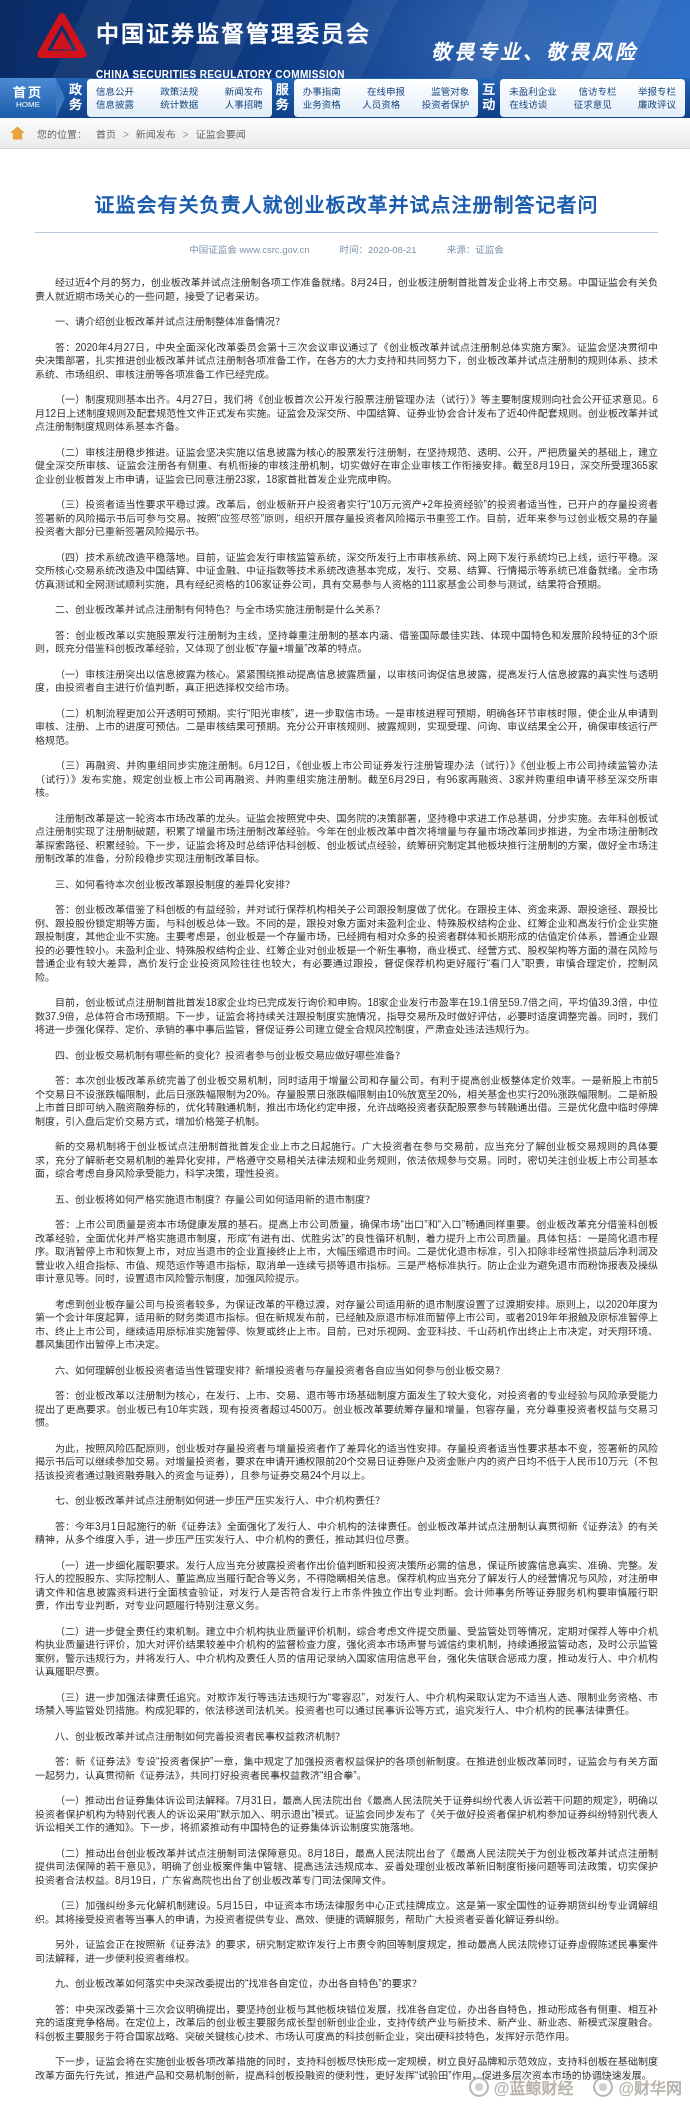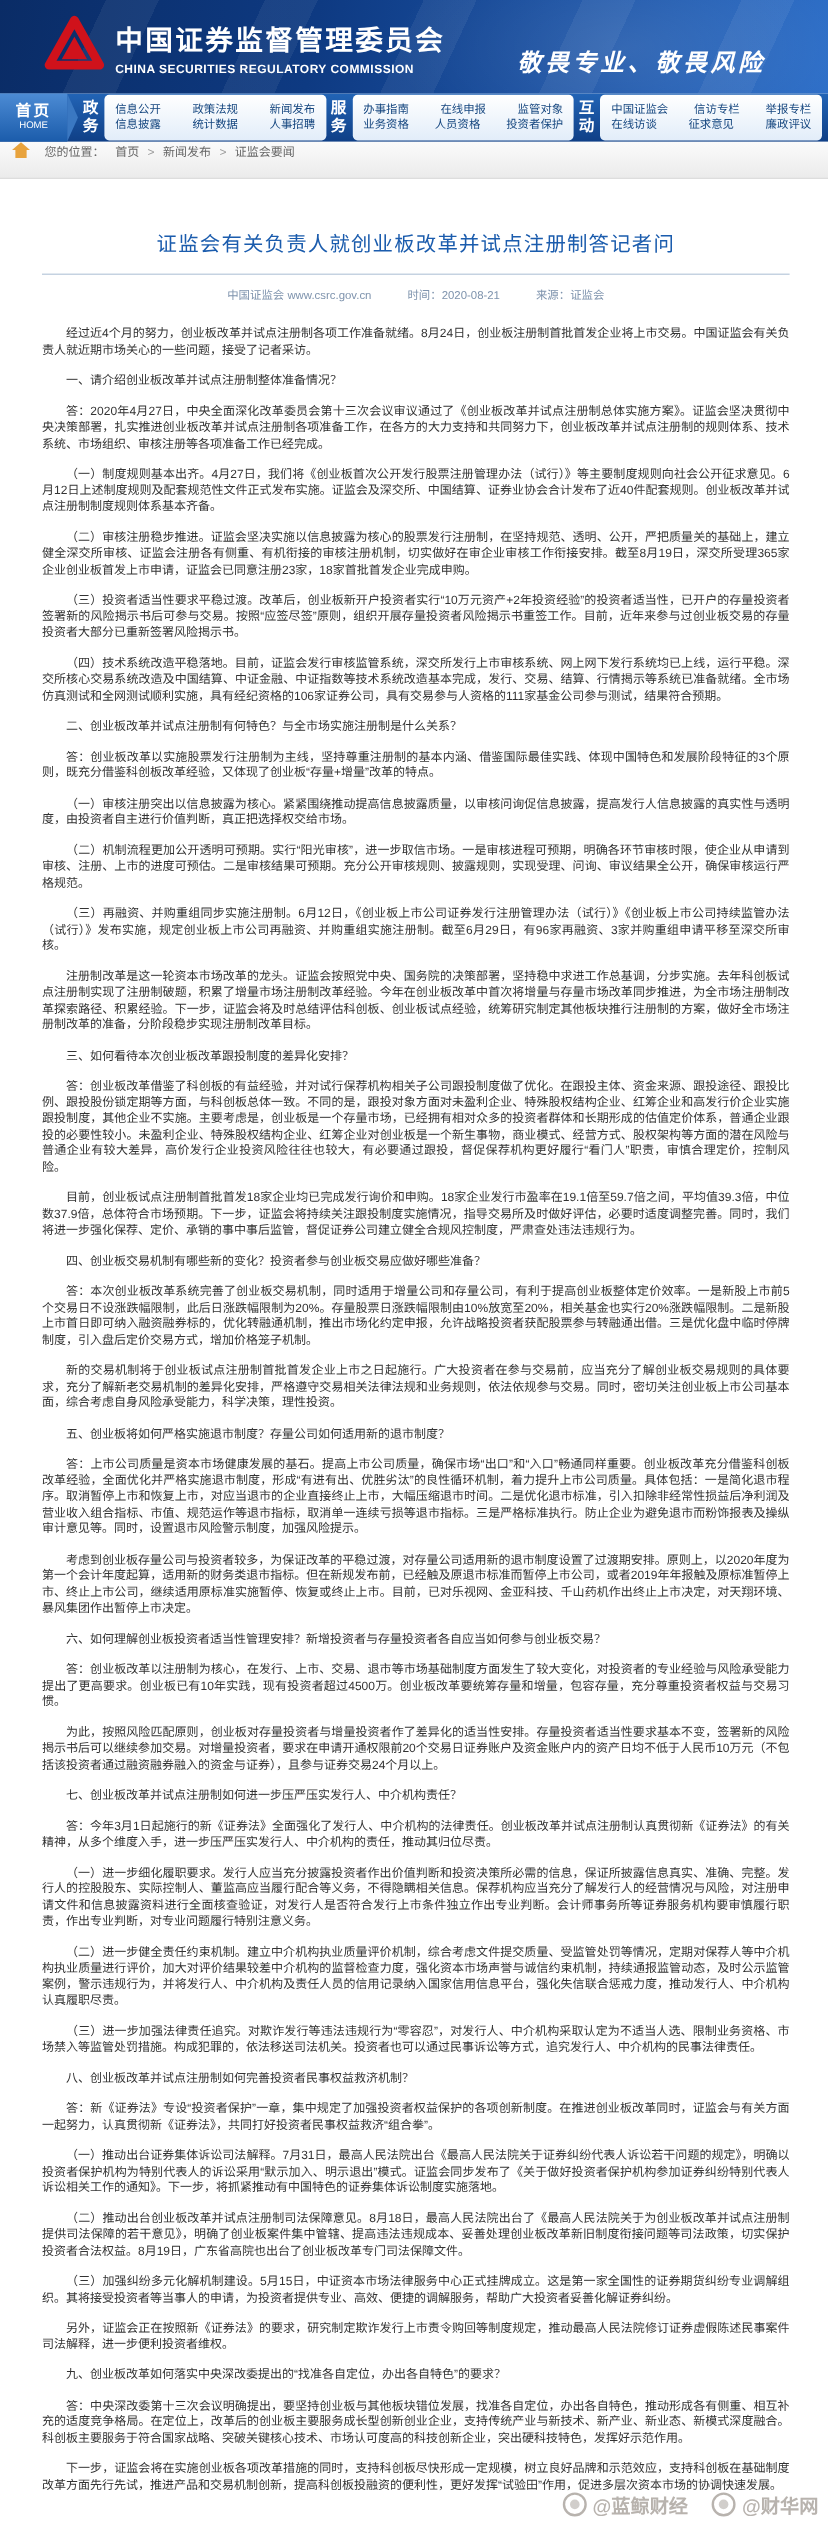--- a/index.html
+++ b/index.html
@@ -9,21 +9,21 @@
   
   .banner{height:78px;position:relative;overflow:hidden;
     background:linear-gradient(100deg,#0a2c66 0%,#0e3a82 38%,#1b53a6 70%,#2e6fc8 100%);}
   .banner::before{content:"";position:absolute;inset:0;
     background:repeating-linear-gradient(115deg,rgba(255,255,255,0) 0 80px,rgba(255,255,255,.06) 80px 120px);}
   .banner::after{content:"";position:absolute;right:-40px;top:-60px;width:420px;height:200px;
     background:radial-gradient(ellipse at center,rgba(255,255,255,.10),rgba(255,255,255,0) 65%);}
   .logo{position:absolute;left:36px;top:12px;z-index:2;}
   .org{position:absolute;left:96px;top:15px;color:#fff;z-index:2;}
   .org-cn{font-size:23px;font-weight:bold;letter-spacing:2px;text-align:center;}
-  .org-en{font-size:10px;font-weight:bold;margin-top:4px;letter-spacing:.4px;}
+  .org-en{font-size:10px;font-weight:bold;margin-top:20px;letter-spacing:.4px;}
   .slogan{position:absolute;right:52px;top:36px;color:#fff;z-index:2;
     font-family:"Liberation Serif",serif;font-style:italic;font-weight:bold;
     font-size:20px;letter-spacing:3px;}
 
   
   .navbar{height:40px;background:linear-gradient(180deg,#2264b6,#0f3f86);
     display:flex;align-items:stretch;position:relative;}
   .home-tab{width:56px;background:linear-gradient(180deg,#4c8bd4,#1b5cab);color:#fff;
     display:flex;flex-direction:column;justify-content:center;align-items:center;
     line-height:1.1;cursor:pointer;}
@@ -35,29 +35,29 @@
   .nav-group{display:flex;align-items:center;gap:5px;flex:1;}
   .nav-group-label{color:#fff;font-weight:bold;font-size:13px;display:flex;
     flex-direction:column;align-items:center;line-height:1.15;}
   .nav-box{flex:1;background:linear-gradient(180deg,#ffffff,#e2edf9);border-radius:4px;
     padding:19px 9px;height:29px;display:flex;flex-direction:column;justify-content:center;box-sizing:border-box;}
   .nav-row{display:flex;justify-content:space-between;}
   .nav-link{color:#15467f;font-size:9.5px;line-height:13px;text-decoration:none;cursor:pointer;white-space:nowrap;}
 
   
   .breadcrumb-bar{height:30px;background:linear-gradient(180deg,#fbfbfb,#ebebeb);
-    border-bottom:1px solid #d5d5d5;display:flex;align-items:flex-start;font-size:10px;color:#666;}
+    border-bottom:1px solid #d5d5d5;display:flex;align-items:center;font-size:10px;color:#666;}
   .bc-home{margin:0 12px 0 10px;display:flex;align-items:center;}
   .bc-prefix{margin-right:2px;}
   .bc-link{color:#666;margin:0 7px;text-decoration:none;cursor:pointer;}
   .bc-sep{color:#9a9a9a;}
 
   
   .content{padding:0 32px 0 35px;}
-  .article-title{margin:40px 0 0;text-align:center;color:#1b5cad;font-size:17px;font-weight:normal;letter-spacing:1px;}
+  .article-title{margin:40px 0 0;text-align:center;color:#1b5cad;font-size:20px;font-weight:bold;letter-spacing:1px;}
   .title-divider{border-bottom:1px solid #b7c8da;margin-top:14px;}
   .meta{display:flex;justify-content:center;gap:30px;color:#7e93ad;font-size:9.5px;margin-top:9px;}
   .article-body{margin-top:20px;}
   .para{font-size:10px;line-height:13.5px;color:#333;text-align:justify;
     text-indent:2em;margin:0 0 12px;}
 
   
   .watermark{position:absolute;right:8px;bottom:6px;display:flex;gap:20px;align-items:center;
     color:rgba(172,166,160,.85);font-size:16px;font-weight:bold;
     text-shadow:0 0 2px rgba(255,255,255,.9);pointer-events:none;}
@@ -129,21 +129,21 @@
             </div>
           </div>
         </div>
         <div class="nav-group">
           <div class="nav-group-label">
             <span>互</span>
             <span>动</span>
           </div>
           <div class="nav-box">
             <div class="nav-row">
-              <a class="nav-link">中国证监会</a>
+              <a class="nav-link">未盈利企业</a>
               <a class="nav-link">信访专栏</a>
               <a class="nav-link">举报专栏</a>
             </div>
             <div class="nav-row">
               <a class="nav-link">在线访谈</a>
               <a class="nav-link">征求意见</a>
               <a class="nav-link">廉政评议</a>
             </div>
           </div>
         </div>

